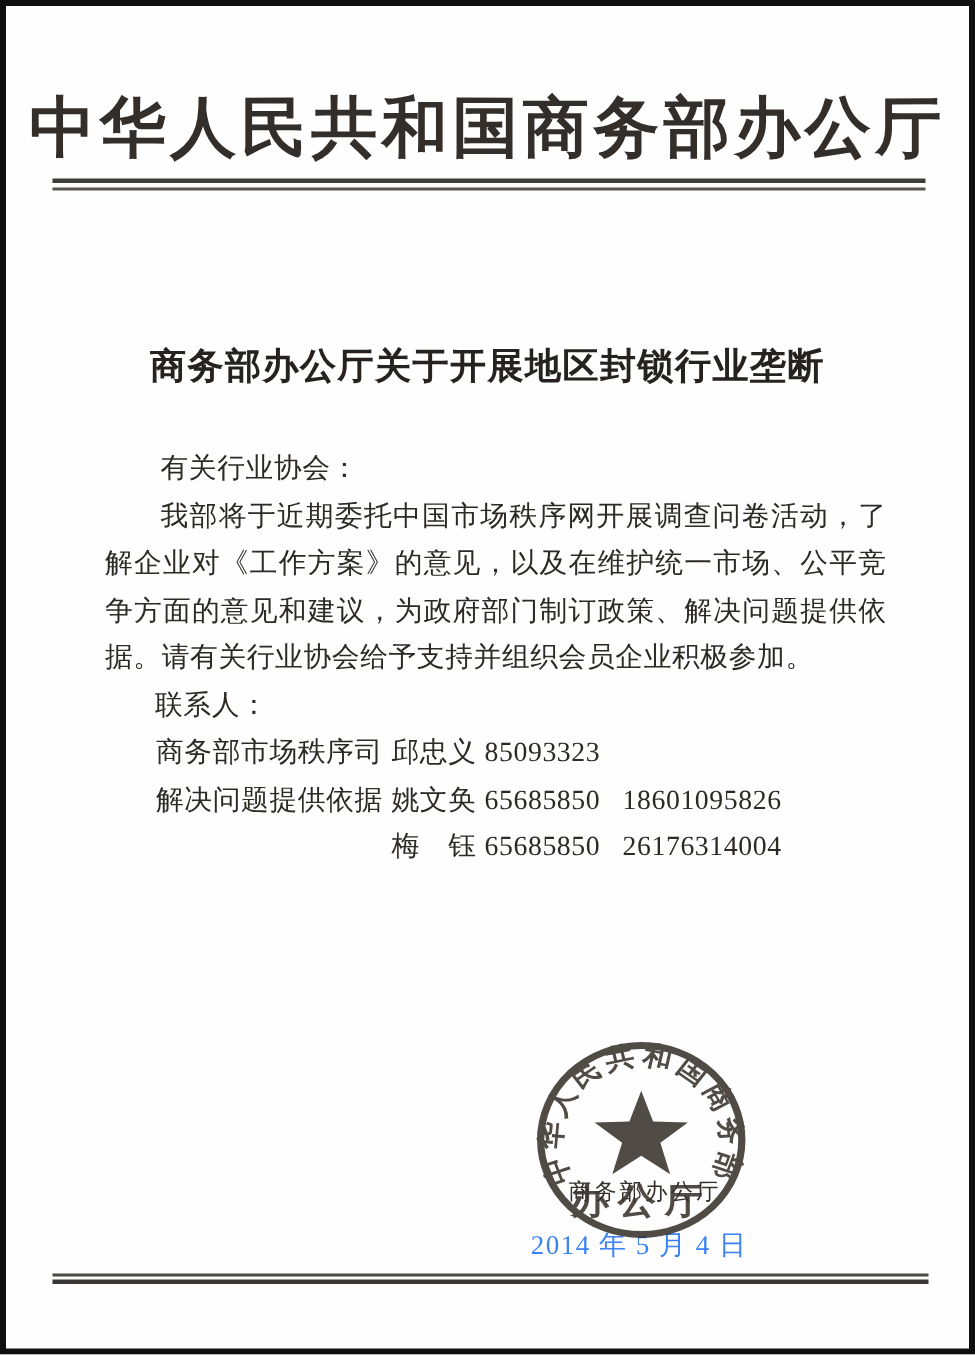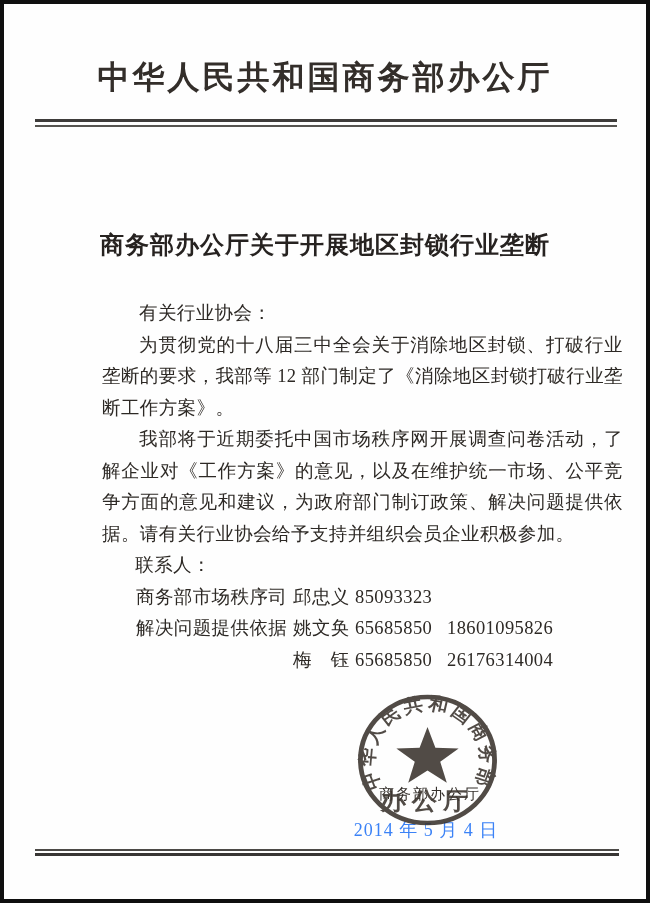--- a/index.html
+++ b/index.html
@@ -10,21 +10,21 @@
     background:#fefefe;
     border:4px solid #0f0f0f;
     box-sizing:border-box;
     overflow:hidden;
     font-family:"Liberation Serif","DejaVu Serif",serif;
     color:#2d2925;
   }
   .header-title{
     position:absolute;top:52px;left:0;width:100%;
     text-align:center;
-    font-size:32px;font-weight:bold;
+    font-size:44px;font-weight:bold;
     letter-spacing:3px;
     color:#332e2a;
     white-space:nowrap;
   }
   .header-rule{
     position:absolute;top:115px;left:31px;width:582px;height:3px;
     border-top:3px solid #3e3c3a;
     border-bottom:2px solid #565450;
   }
   .doc-title{
@@ -33,21 +33,20 @@
     font-size:24px;font-weight:bold;
     line-height:40px;
     letter-spacing:1px;
     color:#262220;
     margin-top:24px;
   }
   .body-text{
     position:absolute;top:294px;left:66px;width:521px;
     font-size:18.5px;line-height:31.5px;letter-spacing:0.4px;
     text-align:justify;
-    margin-left:32px;
   }
   .body-text p{margin:0;text-indent:2em;}
   .salutation{text-indent:0;}
   .contacts-label{margin-left:1.8em;}
   .contact-row{
     display:grid;
     grid-template-columns:157px 62px 92px 1fr;
     margin-left:34px;
   }
   .contact-row span{white-space:nowrap;}
@@ -82,21 +81,20 @@
   <div class="header-title">中华人民共和国商务部办公厅</div>
 
   <div class="header-rule"></div>
 
   <div class="doc-title">
     <div>商务部办公厅关于开展地区封锁行业垄断</div>
   </div>
 
   <div class="body-text">
     <p class="salutation">有关行业协会：</p>
-    <p>为贯彻党的十八届三中全会关于消除地区封锁、打破行业垄断的要求，我部等 12 部门制定了《消除地区封锁打破行业垄断工作方案》。</p>
     <p>我部将于近期委托中国市场秩序网开展调查问卷活动，了解企业对《工作方案》的意见，以及在维护统一市场、公平竞争方面的意见和建议，为政府部门制订政策、解决问题提供依据。请有关行业协会给予支持并组织会员企业积极参加。</p>
     <div class="contacts-label">联系人：</div>
 
     <div class="contact-row">
       <span>商务部市场秩序司</span>
       <span>邱忠义</span>
       <span>85093323</span>
       <span></span>
     </div>
     <div class="contact-row">

